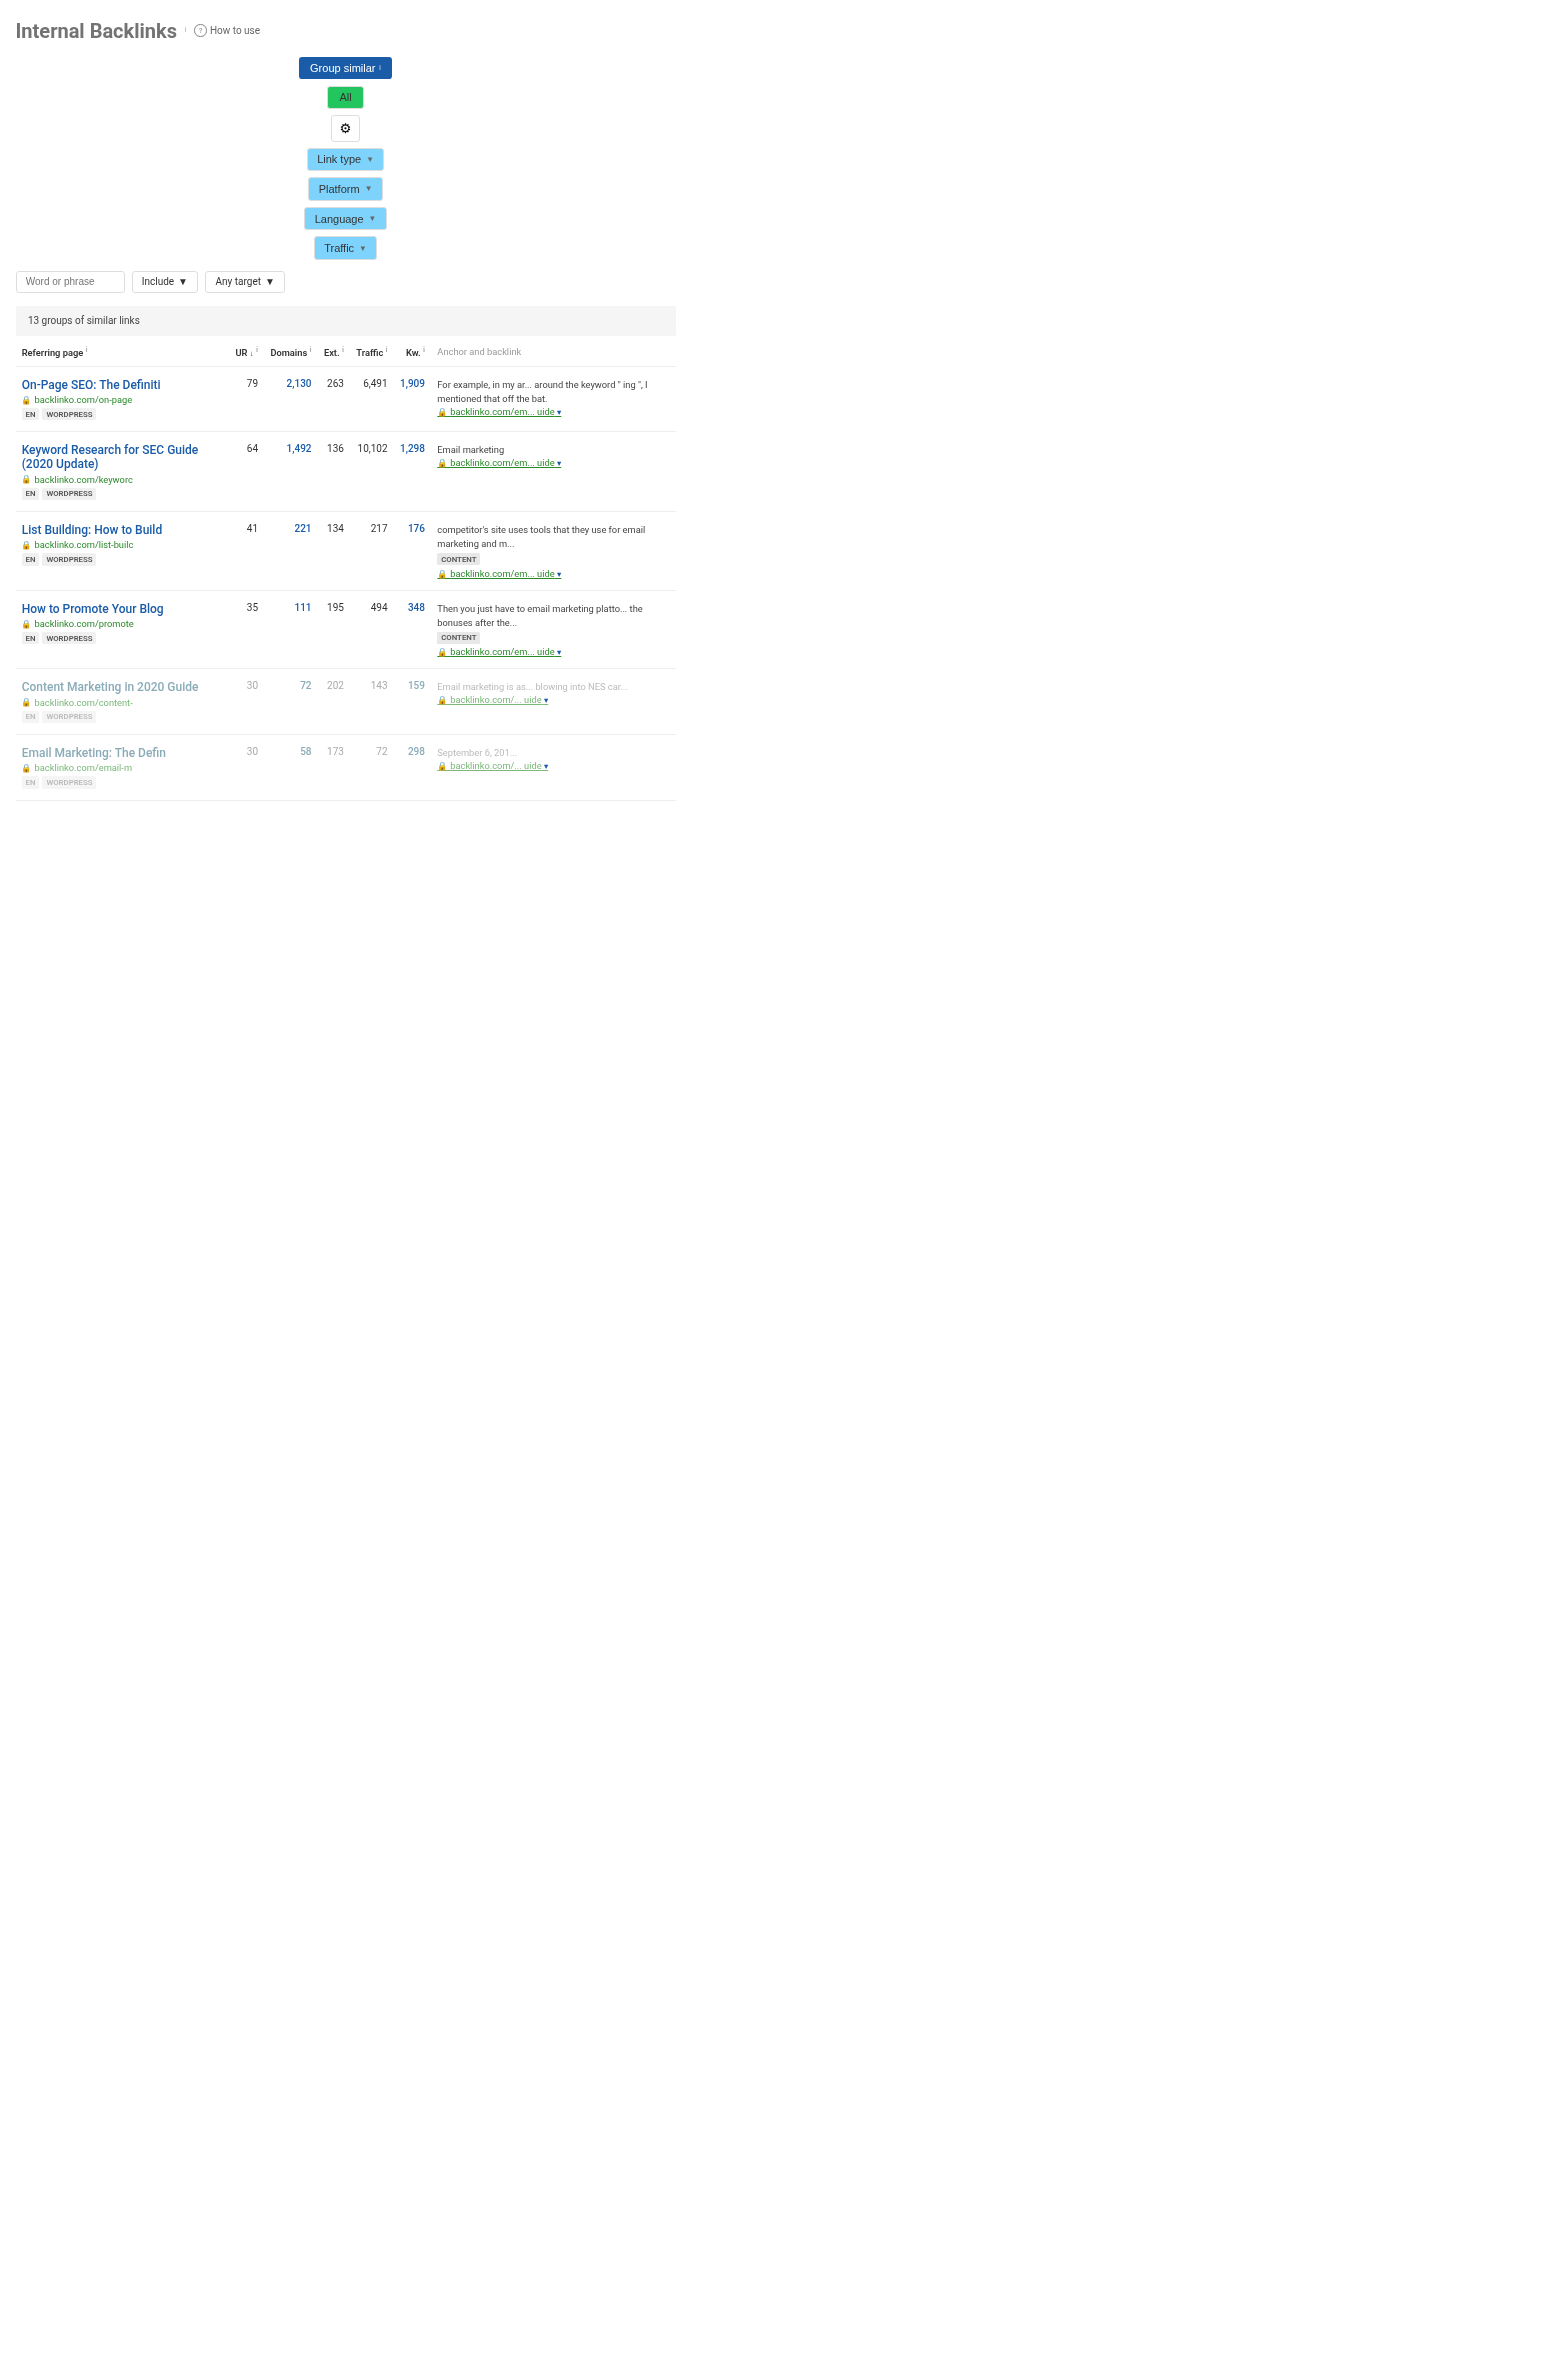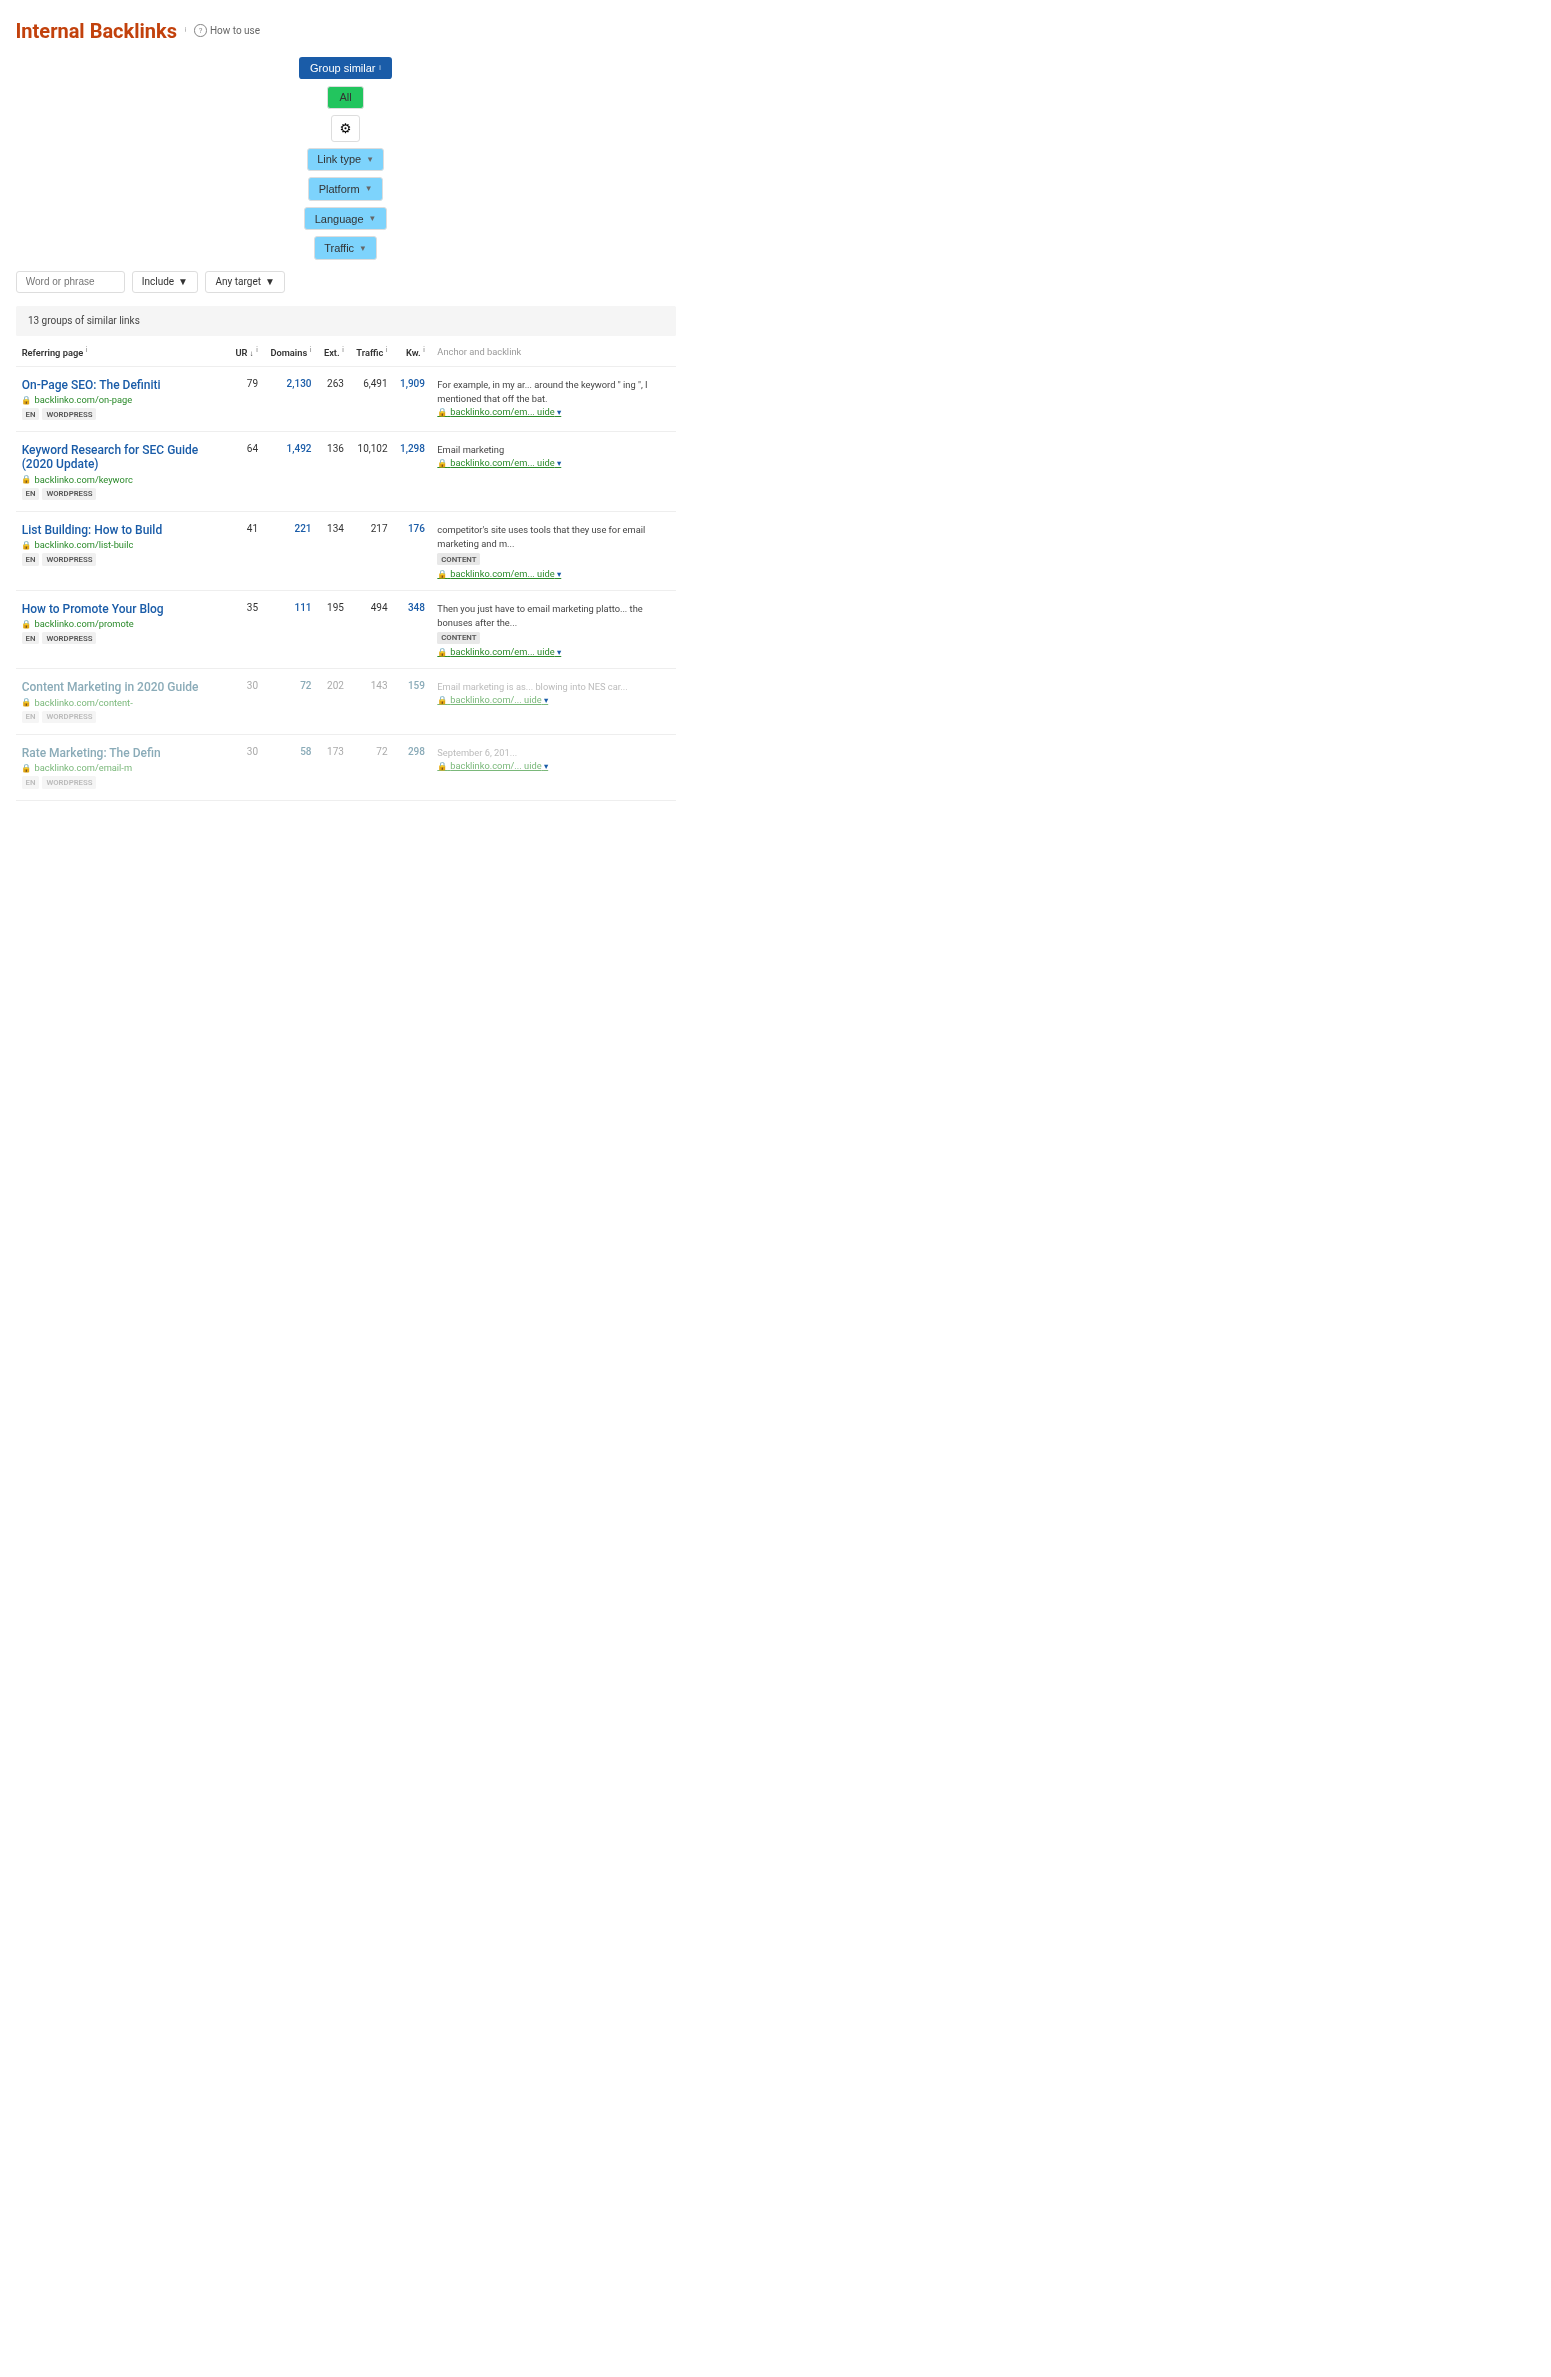--- a/index.html
+++ b/index.html
@@ -15,21 +15,21 @@
     
     .page-header {
       display: flex;
       align-items: center;
       gap: 7.8px;
       margin-bottom: 14px;
     }
     .page-title {
       font-size: 20px;
       font-weight: 700;
-      color: #c2410c;
+      color: #737373;
     }
     .info-icon {
       color: #999;
       font-size: 11px;
       cursor: pointer;
     }
     .how-to-link {
       color: #666;
       font-size: 10px;
       display: flex;
@@ -425,21 +425,21 @@
         <td class="num-plain right">143</td>
         <td class="num-blue right">159</td>
         <td><span class="anchor-text">Email marketing is as... blowing into NES car...</span><br><a href="#" class="anchor-link">
       <span class="lock-icon">🔒</span>
       <span>backlinko.com/... uide</span>
       <span class="expand-arrow">▾</span>
     </a></td>
       </tr>
       <tr class="row-faded">
         <td>
-    <a href="#" class="page-title-link">Rate Marketing: The Defin</a>
+    <a href="#" class="page-title-link">Email Marketing: The Defin</a>
     <a href="#" class="page-url-link">
       <span class="lock-icon">🔒</span>
       <span>backlinko.com/email-m</span>
     </a>
     <div class="tags-row">
             <span class="tag">EN</span>
             <span class="tag">WORDPRESS</span>
           </div>
   </td>
         <td class="num-plain right">30</td>

